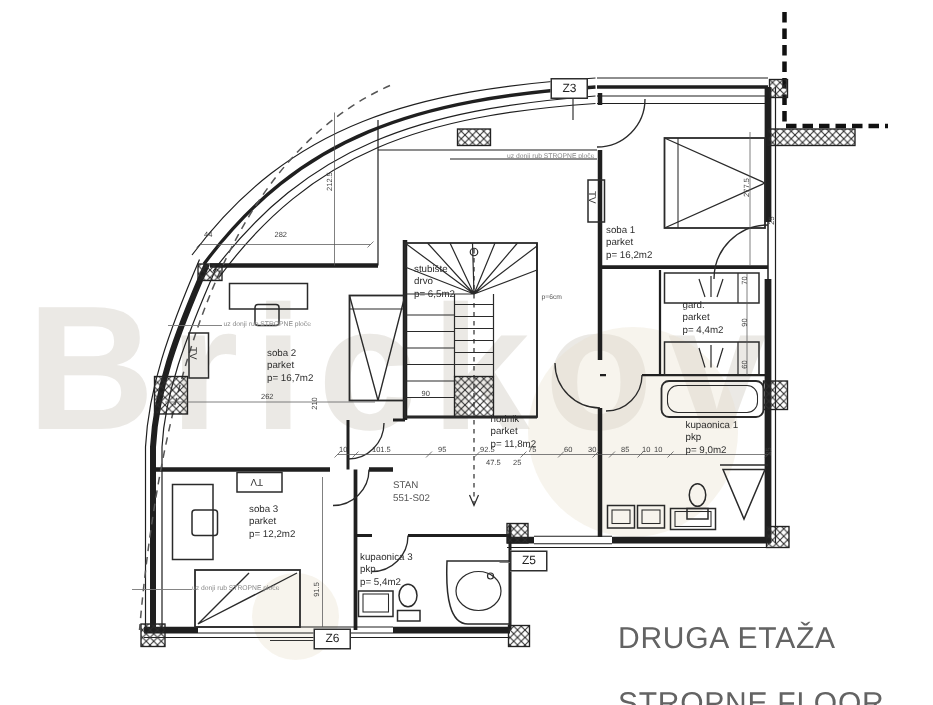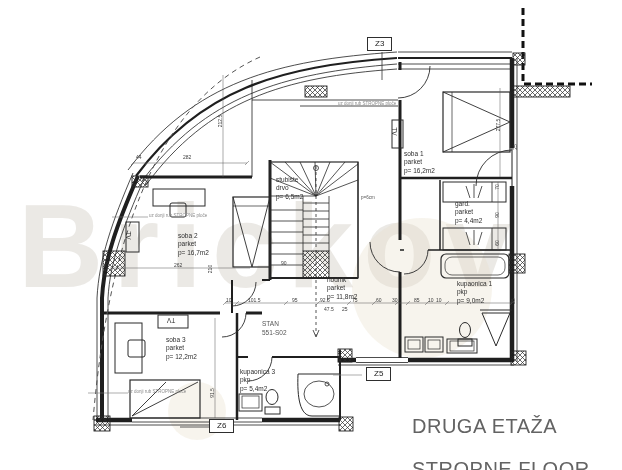--- a/index.html
+++ b/index.html
@@ -243,22 +243,22 @@
 
   <div class="tv" style="left:124px;top:232px;transform:rotate(90deg);">TV</div>
   <div class="tv" style="left:390px;top:128px;transform:rotate(90deg);">TV</div>
   <div class="tv" style="left:167px;top:317px;transform:rotate(180deg);">TV</div>
 
   <div class="note" style="left:149px;top:213px;">uz donji rub STROPNE ploče</div>
   <div class="note" style="left:128px;top:389px;">uz donji rub STROPNE ploče</div>
   <div class="note" style="left:338px;top:101px;">uz donji rub STROPNE ploče</div>
   <div class="note" style="left:361px;top:195px;color:#555;">p=6cm</div>
 
-  <div class="marker" style="left:367px;top:37px;">Z3</div>
-  <div class="marker" style="left:366px;top:367px;">Z5</div>
+  <div class="marker" style="left:367px;top:52px;">Z3</div>
+  <div class="marker" style="left:340px;top:367px;">Z5</div>
   <div class="marker" style="left:209px;top:419px;">Z6</div>
 
   <span class="dim" style="left:136px;top:154px;">44</span>
   <span class="dim" style="left:183px;top:154px;">282</span>
   <span class="dim v" style="left:214px;top:118px;">212.5</span>
   <span class="dim" style="left:174px;top:262px;">262</span>
   <span class="dim v" style="left:206px;top:266px;">210</span>
   <span class="dim v" style="left:492px;top:122px;">277.5</span>
   <span class="dim v" style="left:512px;top:144px;">25</span>
   <span class="dim" style="left:226px;top:297px;">10</span>

